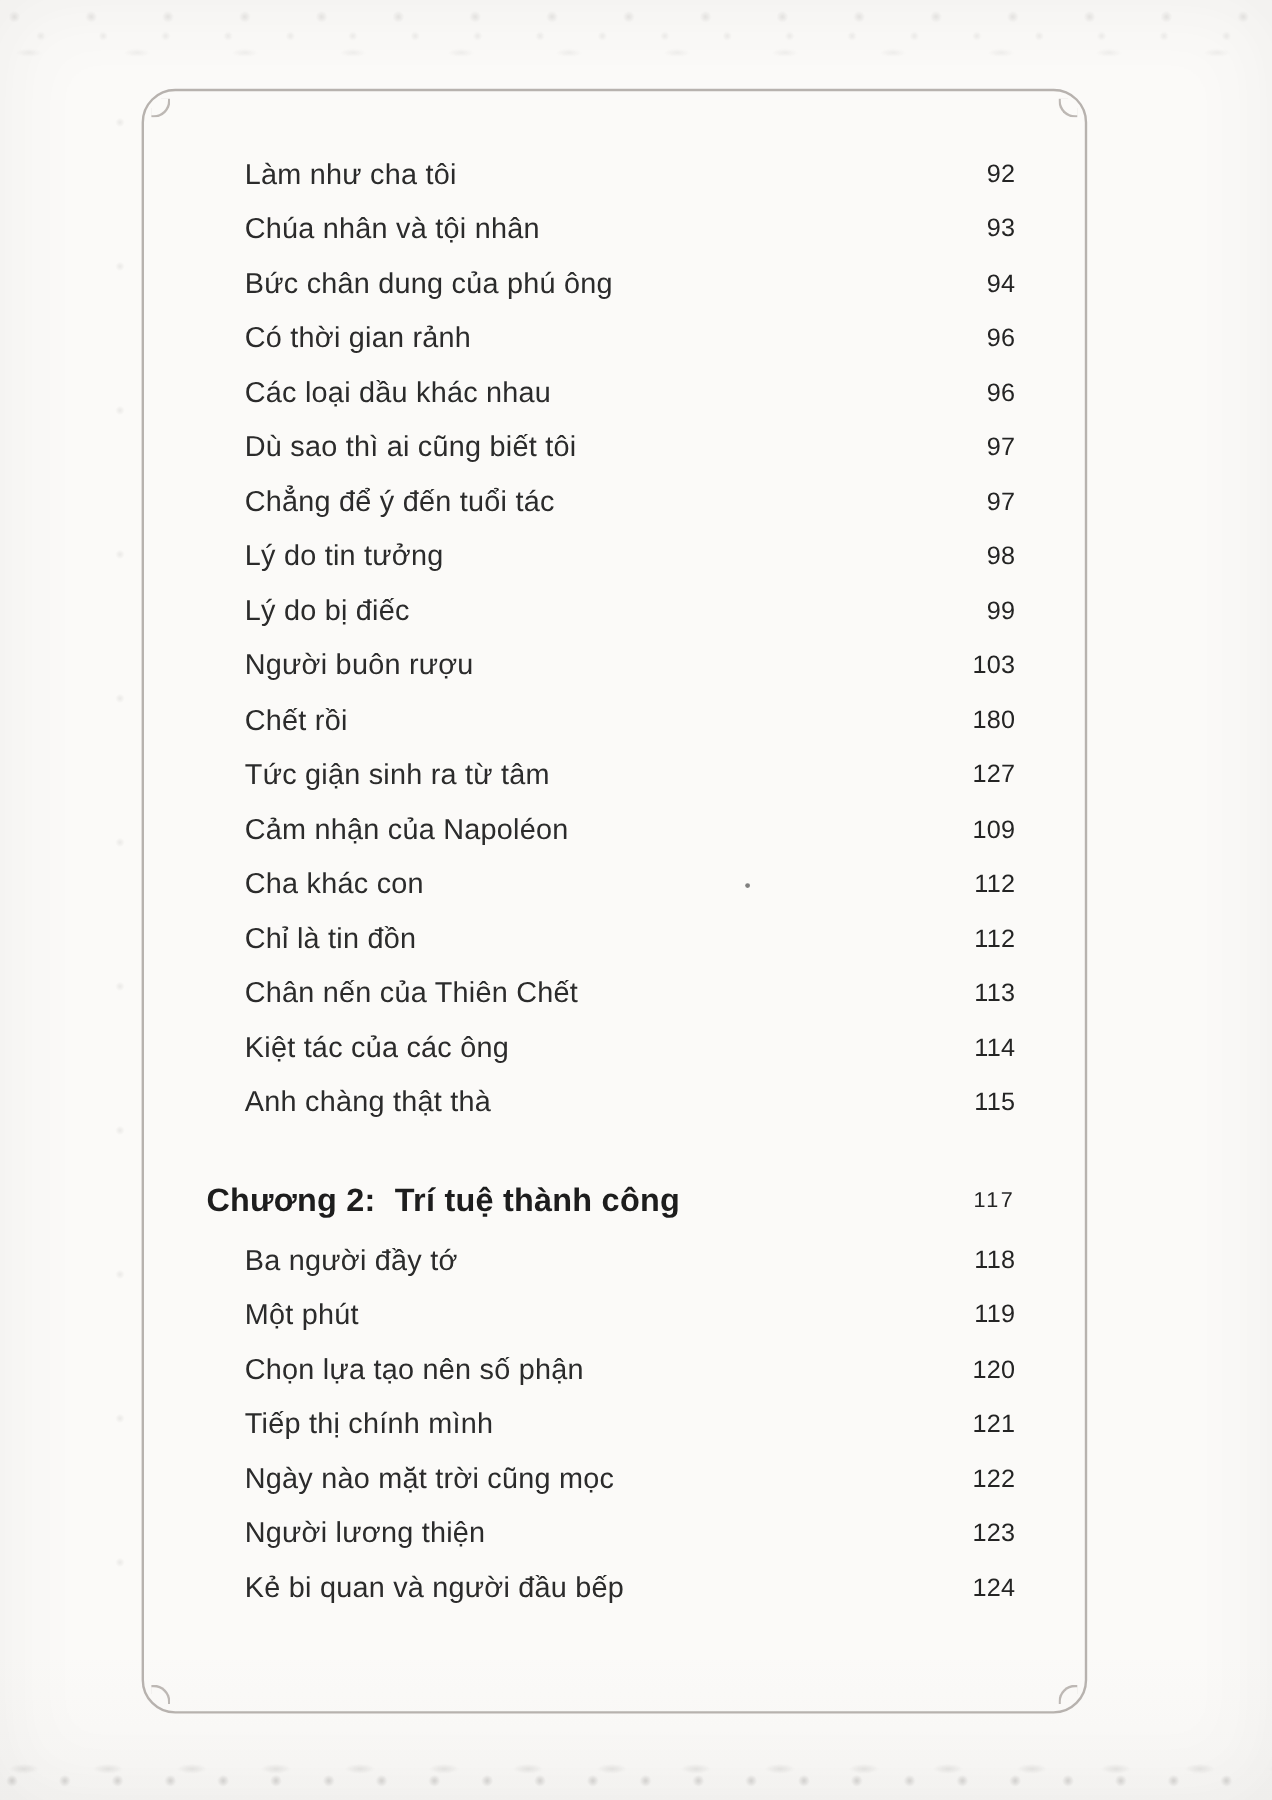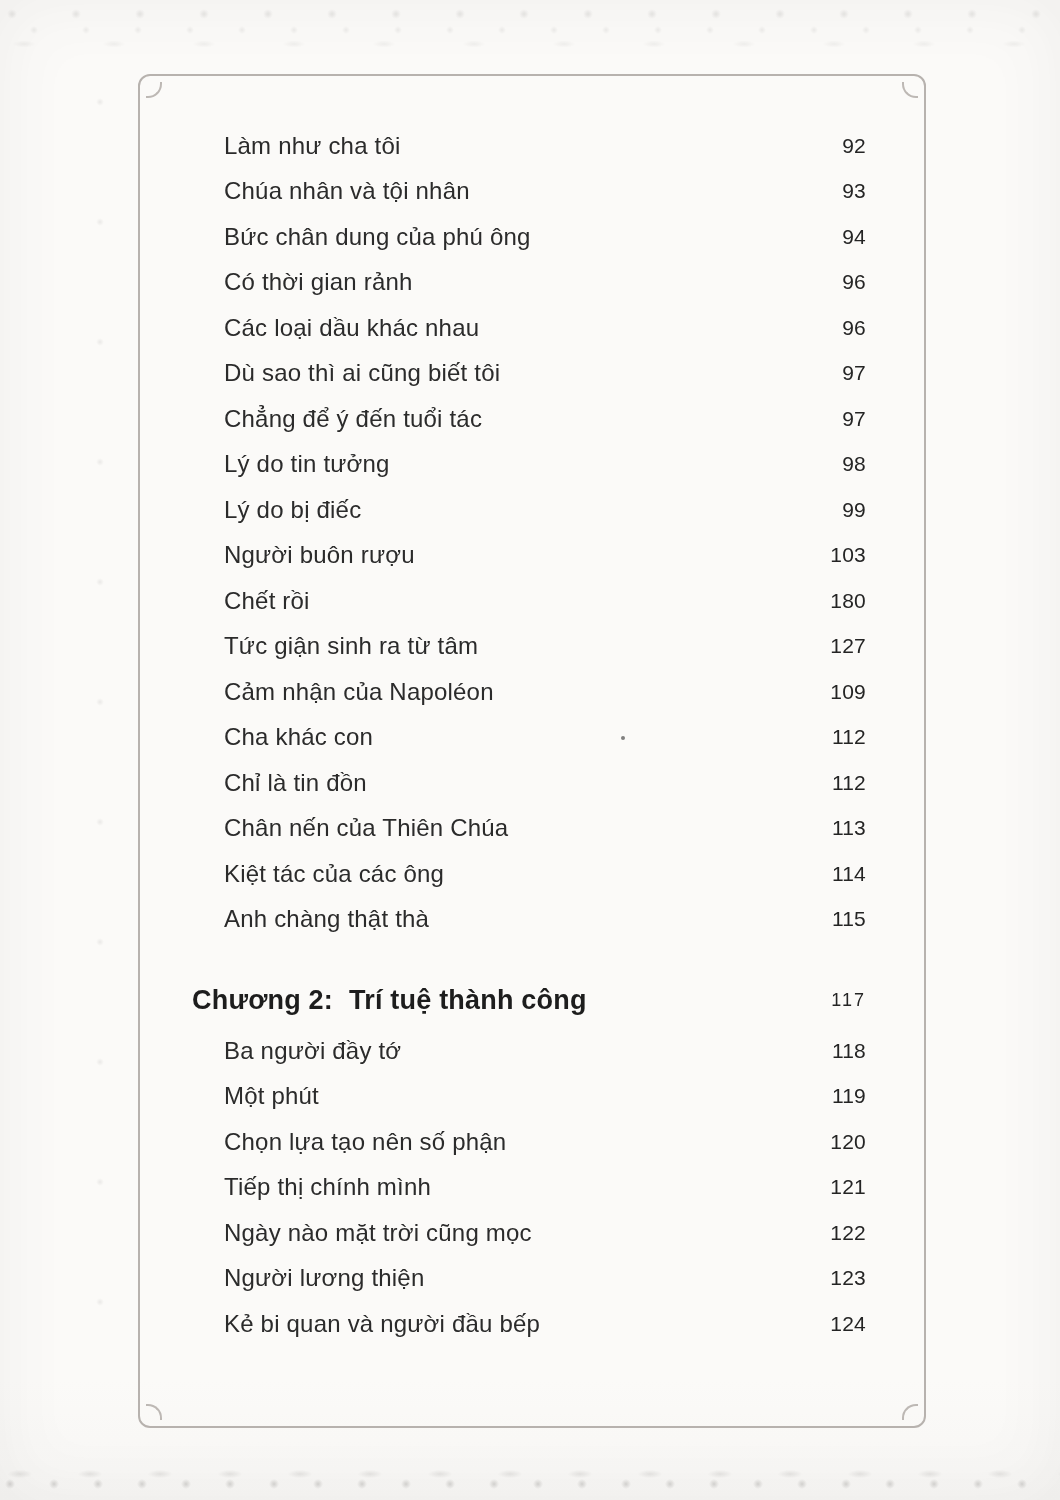--- a/index.html
+++ b/index.html
@@ -51,23 +51,22 @@
     opacity: .5;
   }
   
   .frame {
     position: absolute;
     left: 118px;
     top: 74px;
     width: 788px;
     height: 1354px;
     border: 2px solid #b7b2ae;
-    border-radius: 12px;
+    border-radius: 28px;
     box-sizing: border-box;
-    margin-left: 20px;
   }
   .corner {
     position: absolute;
     width: 14px;
     height: 14px;
     border: 2px solid #bdb8b4;
     background: transparent;
   }
   .corner.tl { left: 6px;  top: 6px;    border-width: 0 2px 2px 0; border-radius: 0 0 14px 0; }
   .corner.tr { right: 6px; top: 6px;    border-width: 0 0 2px 2px; border-radius: 0 0 0 14px; }
@@ -193,21 +192,21 @@
       </div>
       <div class="row">
         <span class="t">Cha khác con</span>
         <span class="p">112</span>
       </div>
       <div class="row">
         <span class="t">Chỉ là tin đồn</span>
         <span class="p">112</span>
       </div>
       <div class="row">
-        <span class="t">Chân nến của Thiên Chúa</span>
+        <span class="t">Chân nến của Thiên Chết</span>
         <span class="p">113</span>
       </div>
       <div class="row">
         <span class="t">Kiệt tác của các ông</span>
         <span class="p">114</span>
       </div>
       <div class="row">
         <span class="t">Anh chàng thật thà</span>
         <span class="p">115</span>
       </div>

